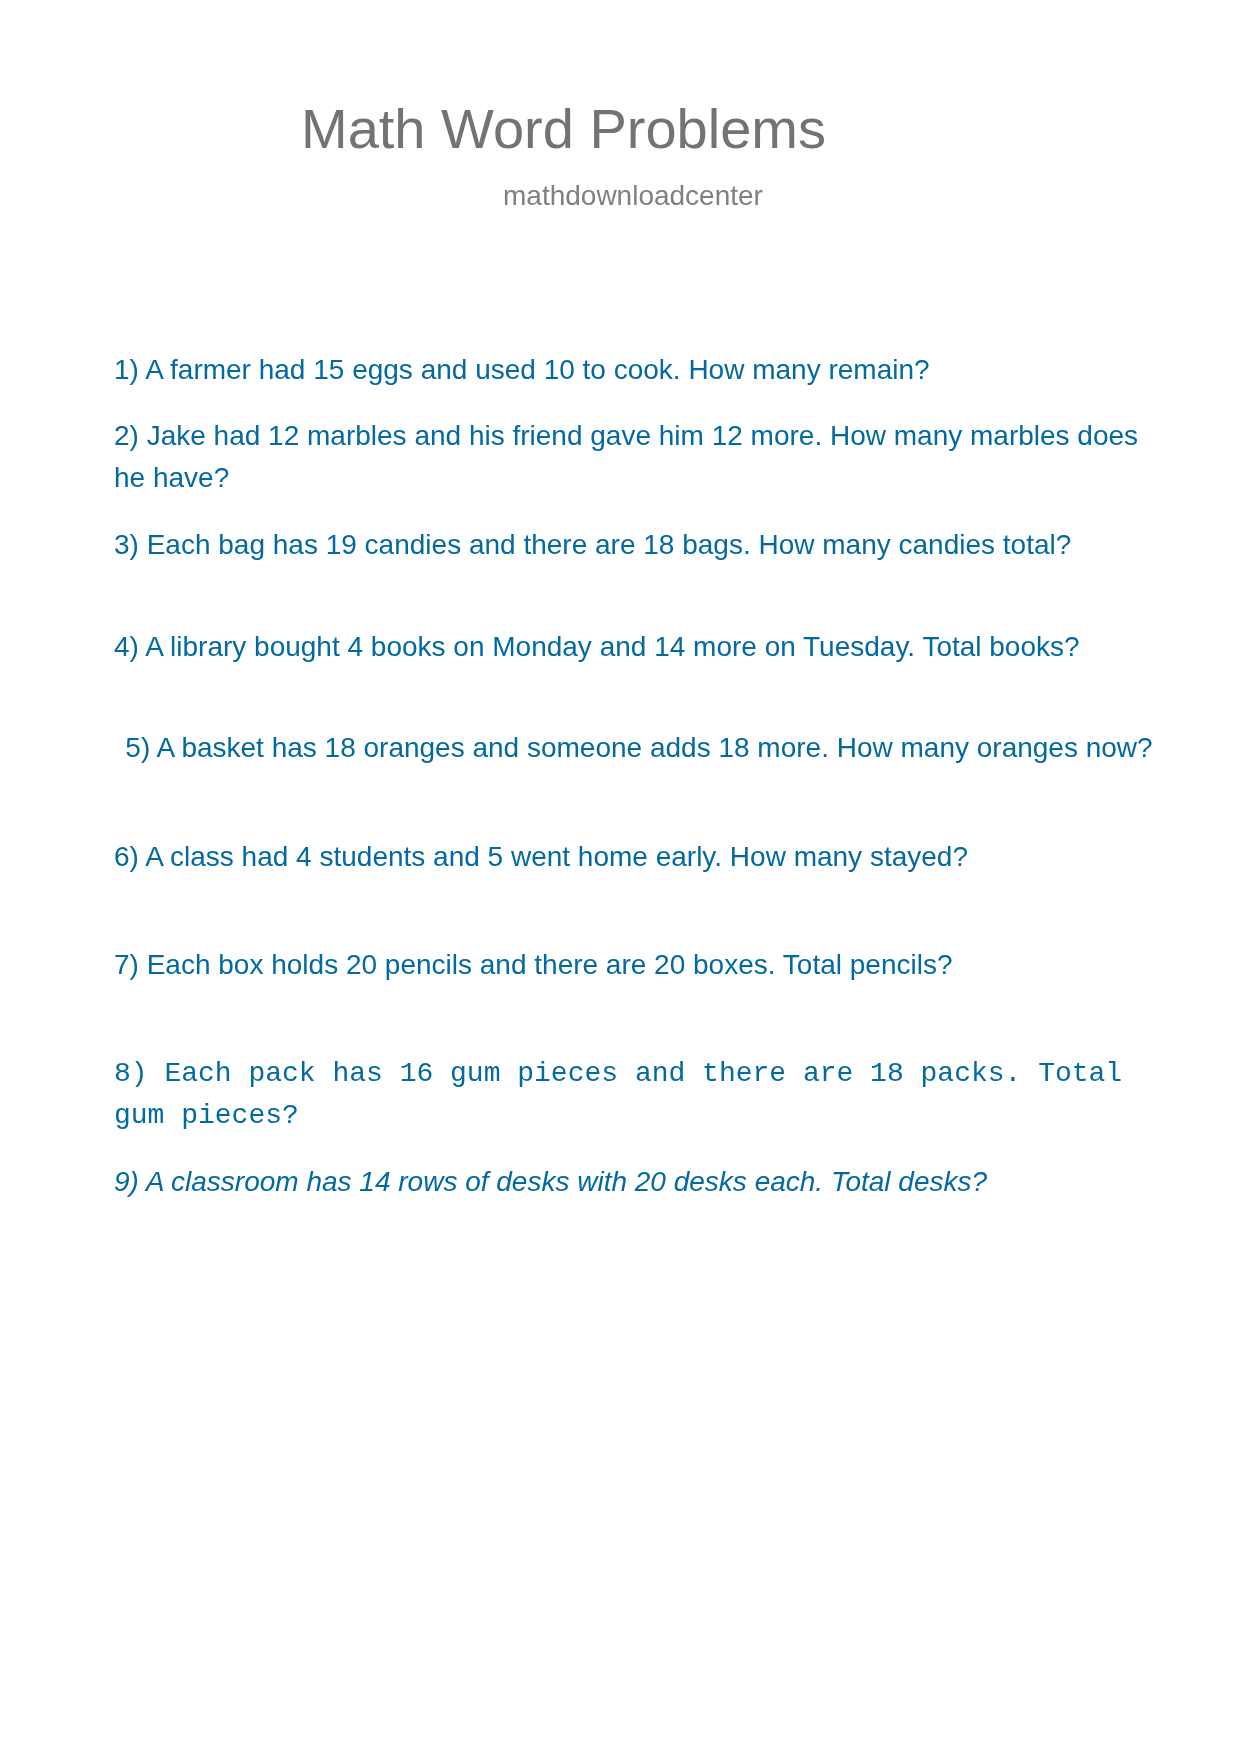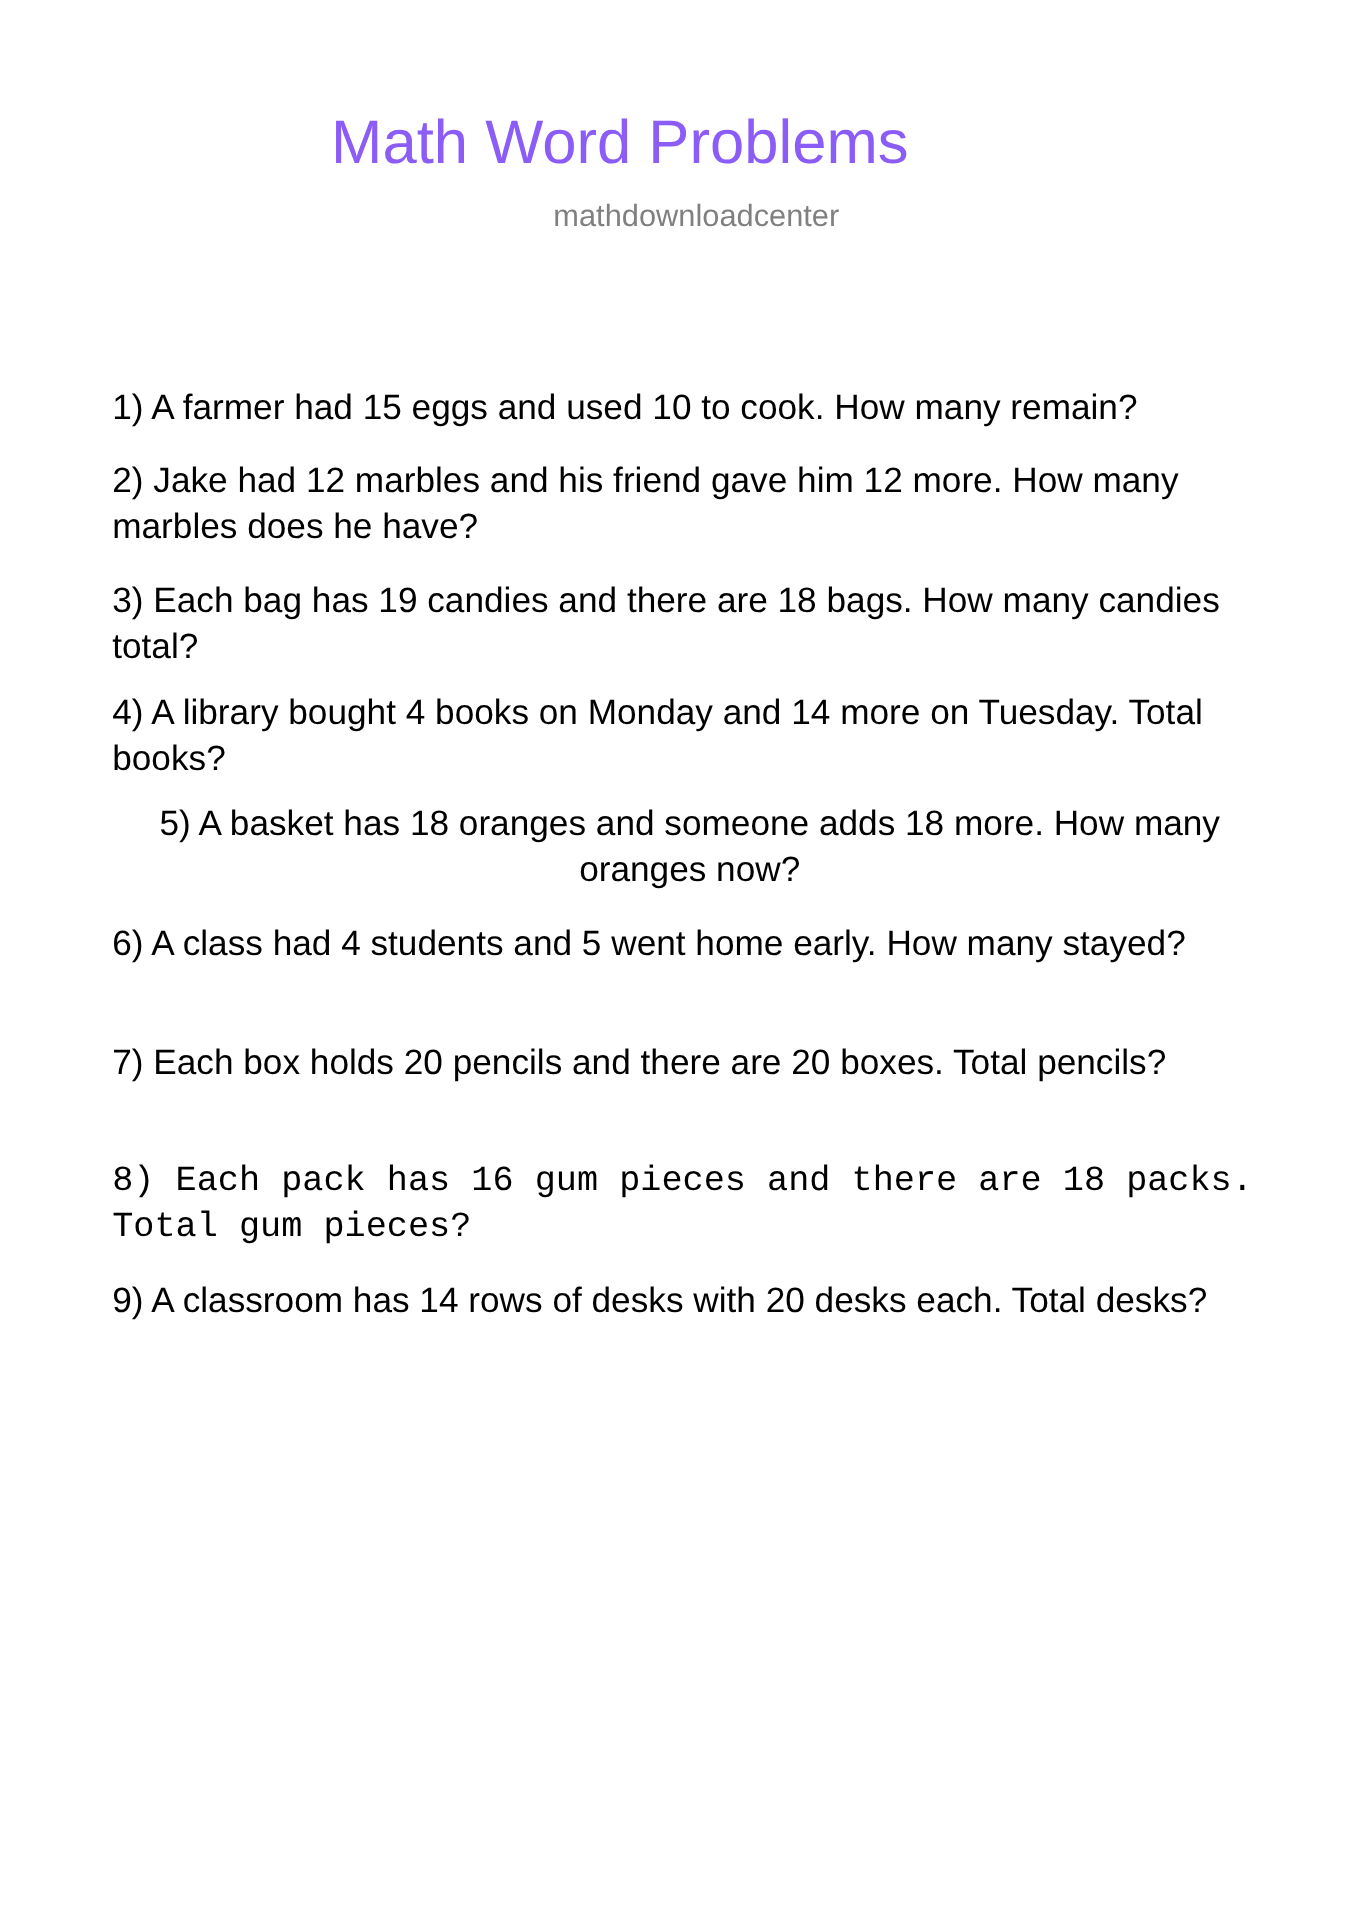--- a/index.html
+++ b/index.html
@@ -17,49 +17,49 @@
     }
     .page-title {
       position: absolute;
       left: 301px;
       top: 98px;
       margin: 0;
       font-size: 56px;
       font-weight: normal;
       line-height: 1.1;
       white-space: nowrap;
-      color: #8b5cf6;
+      color: #737373;
     }
     .subtitle {
       position: absolute;
       left: 503px;
       top: 181px;
       font-size: 28px;
       line-height: 1.1;
       color: #808080;
       white-space: nowrap;
     }
     .problem {
       position: absolute;
-      left: 102px;
+      left: 114px;
       width: 1050px;
-      font-size: 32px;
+      font-size: 28px;
       line-height: 42px;
-      color: #000000;
+      color: #0369a1;
     }
   </style>
 </head>
 <body>
 
 <h1 class="page-title">Math Word Problems</h1>
 <div class="subtitle">mathdownloadcenter</div>
 
 <div>
   <div class="problem" style="top:349px;">1) A farmer had 15 eggs and used 10 to cook. How many remain?</div>
   <div class="problem" style="top:415px;">2) Jake had 12 marbles and his friend gave him 12 more. How many marbles does he have?</div>
   <div class="problem" style="top:524px;">3) Each bag has 19 candies and there are 18 bags. How many candies total?</div>
   <div class="problem" style="top:626px;">4) A library bought 4 books on Monday and 14 more on Tuesday. Total books?</div>
   <div class="problem" style="top:727px;text-align:center;">5) A basket has 18 oranges and someone adds 18 more. How many oranges now?</div>
   <div class="problem" style="top:836px;">6) A class had 4 students and 5 went home early. How many stayed?</div>
   <div class="problem" style="top:944px;">7) Each box holds 20 pencils and there are 20 boxes. Total pencils?</div>
   <div class="problem" style="top:1053px;font-family:Liberation Mono, monospace;">8) Each pack has 16 gum pieces and there are 18 packs. Total gum pieces?</div>
-  <div class="problem" style="top:1161px;">9) A classroom has 14 rows of desks with 20 desks each. Total desks?</div>
+  <div class="problem" style="top:1161px;font-style:italic;">9) A classroom has 14 rows of desks with 20 desks each. Total desks?</div>
 </div>
 
 </body></html>

